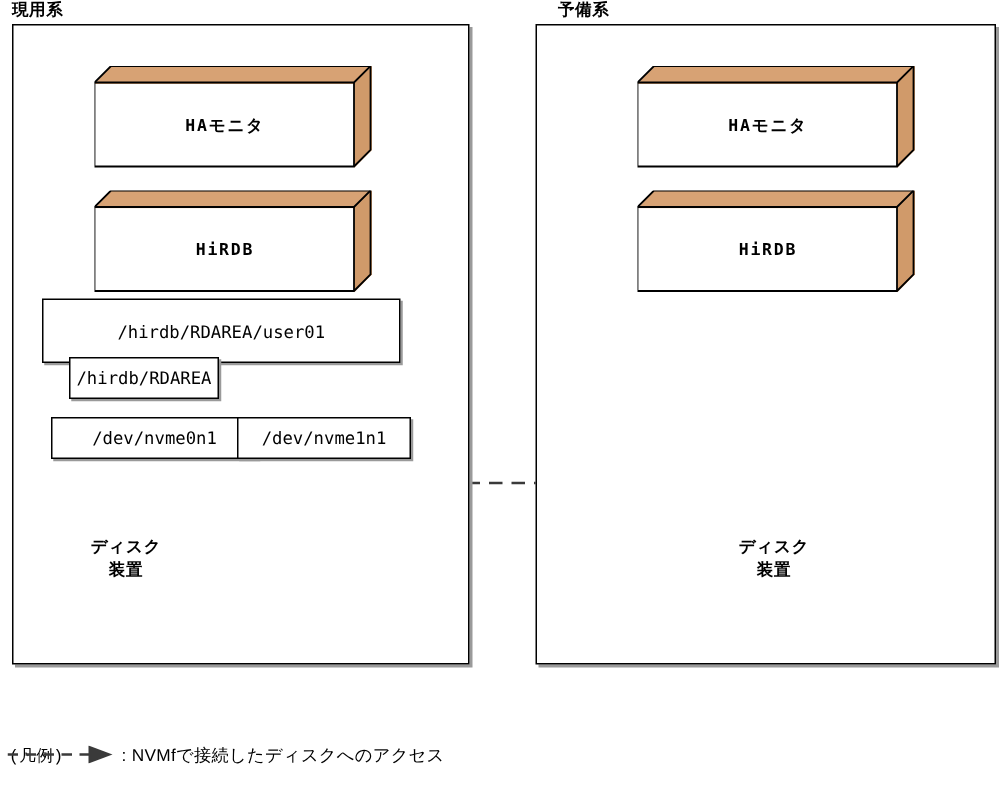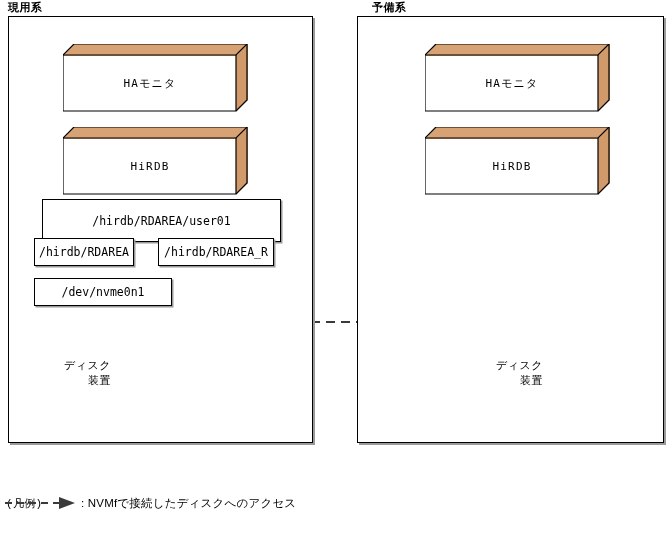--- a/index.html
+++ b/index.html
@@ -51,20 +51,21 @@
     left: 0;
     top: 11px;
     right: 11px;
     bottom: 0;
     background: #fbe7d4;
     border: 1px solid #000000;
     box-sizing: border-box;
     display: flex;
     align-items: center;
     justify-content: center;
+    font-weight: bold;
   }
   .box3d .face span {
     font-size: 11px;
     letter-spacing: 1.2px;
     font-family: "DejaVu Sans Mono", "Liberation Mono", monospace;
     white-space: nowrap;
   }
   .box3d .top-fill {
     position: absolute;
     left: 0; top: 0;
@@ -104,24 +105,24 @@
     white-space: nowrap;
   }
 
   
   .cyl { position: absolute; }
   .cyl .label {
     position: absolute;
     left: 0; right: 0;
     top: 50%;
     transform: translateY(-50%);
-    text-align: right;
+    text-align: center;
     font-size: 11px;
     line-height: 15px;
-    font-weight: normal;
+    font-weight: bold;
     letter-spacing: 0.5px;
     pointer-events: none;
   }
 
   
   .legend-title {
     position: absolute;
     font-size: 11px;
     letter-spacing: 0.3px;
     white-space: nowrap;
@@ -239,36 +240,36 @@
     <svg class="outline" width="185" height="68">
       <polygon points="0,11 11,0 184,0 184,56 173,67 0,67" fill="none" stroke="#000" stroke-width="1.2"></polygon>
       <polyline points="0,11 173,11 184,0" fill="none" stroke="#000" stroke-width="1.2"></polyline>
       <line x1="173" y1="11" x2="173" y2="67" stroke="#000" stroke-width="1.2"></line>
     </svg>
     <div class="face" style="border:none;background:transparent;">
       <span>HiRDB</span>
     </div>
   </div>
 
-  <div class="fbox" style="left:42px;top:199px;width:239px;height:43px;">
+  <div class="fbox" style="left:28px;top:199px;width:239px;height:43px;">
     <span>/hirdb/RDAREA/user01</span>
   </div>
 
-  <div class="fbox" style="left:34px;top:238px;width:100px;height:28px;">
+  <div class="fbox" style="left:46px;top:238px;width:100px;height:28px;">
     <span>/hirdb/RDAREA</span>
   </div>
 
-  <div class="fbox" style="left:158px;top:238px;width:116px;height:28px;">
-    <span>/hirdb/RDAREA_R</span>
-  </div>
 
   <div class="fbox" style="left:34px;top:278px;width:138px;height:28px;">
     <span>/dev/nvme0n1</span>
   </div>
 
+  <div class="fbox" style="left:158px;top:278px;width:116px;height:28px;">
+    <span>/dev/nvme1n1</span>
+  </div>
 
   <div class="cyl" style="left:57px;top:340px;width:54px;height:66px;">
     <div class="label">
       <div>ディスク</div>
       <div>装置</div>
     </div>
   </div>
 
   <div class="cyl" style="left:489px;top:340px;width:54px;height:66px;">
     <div class="label">

